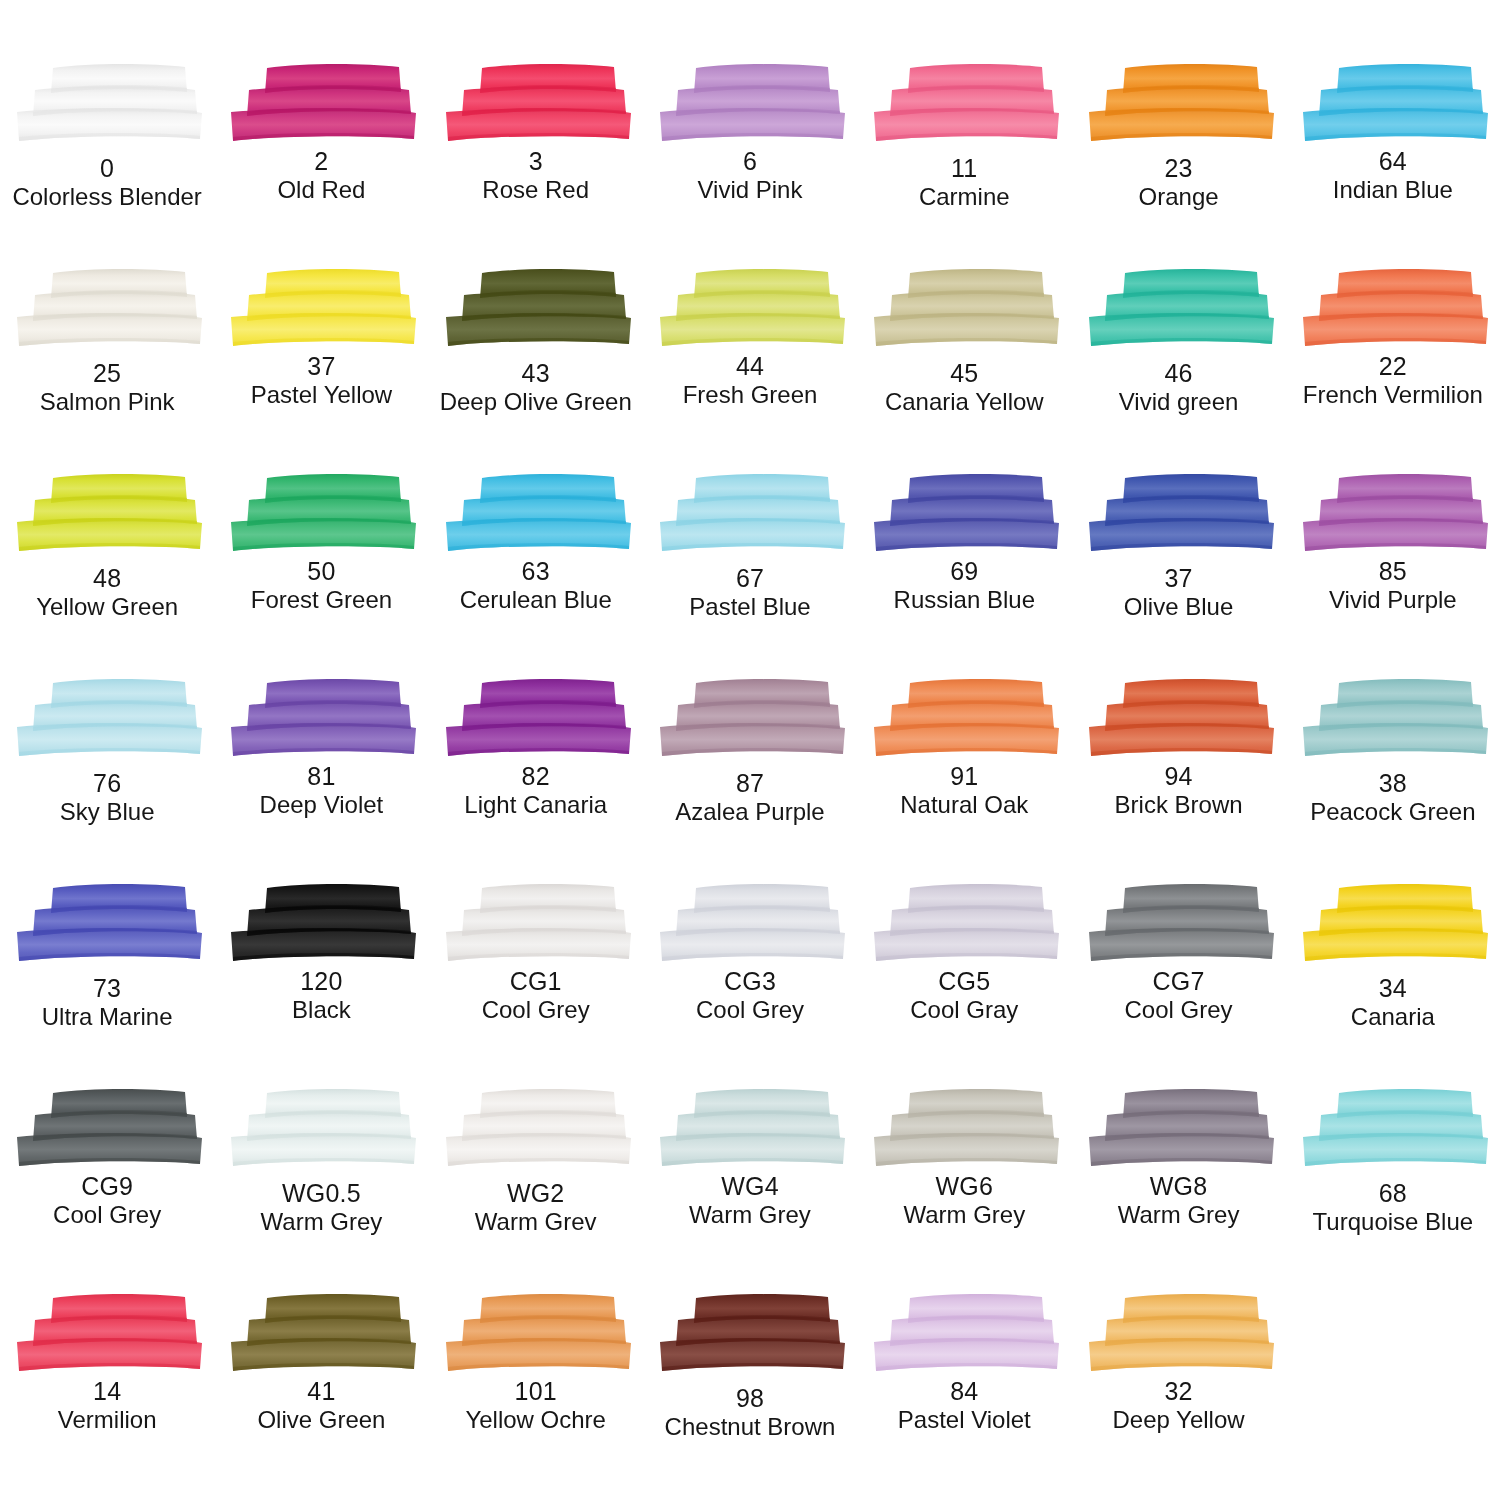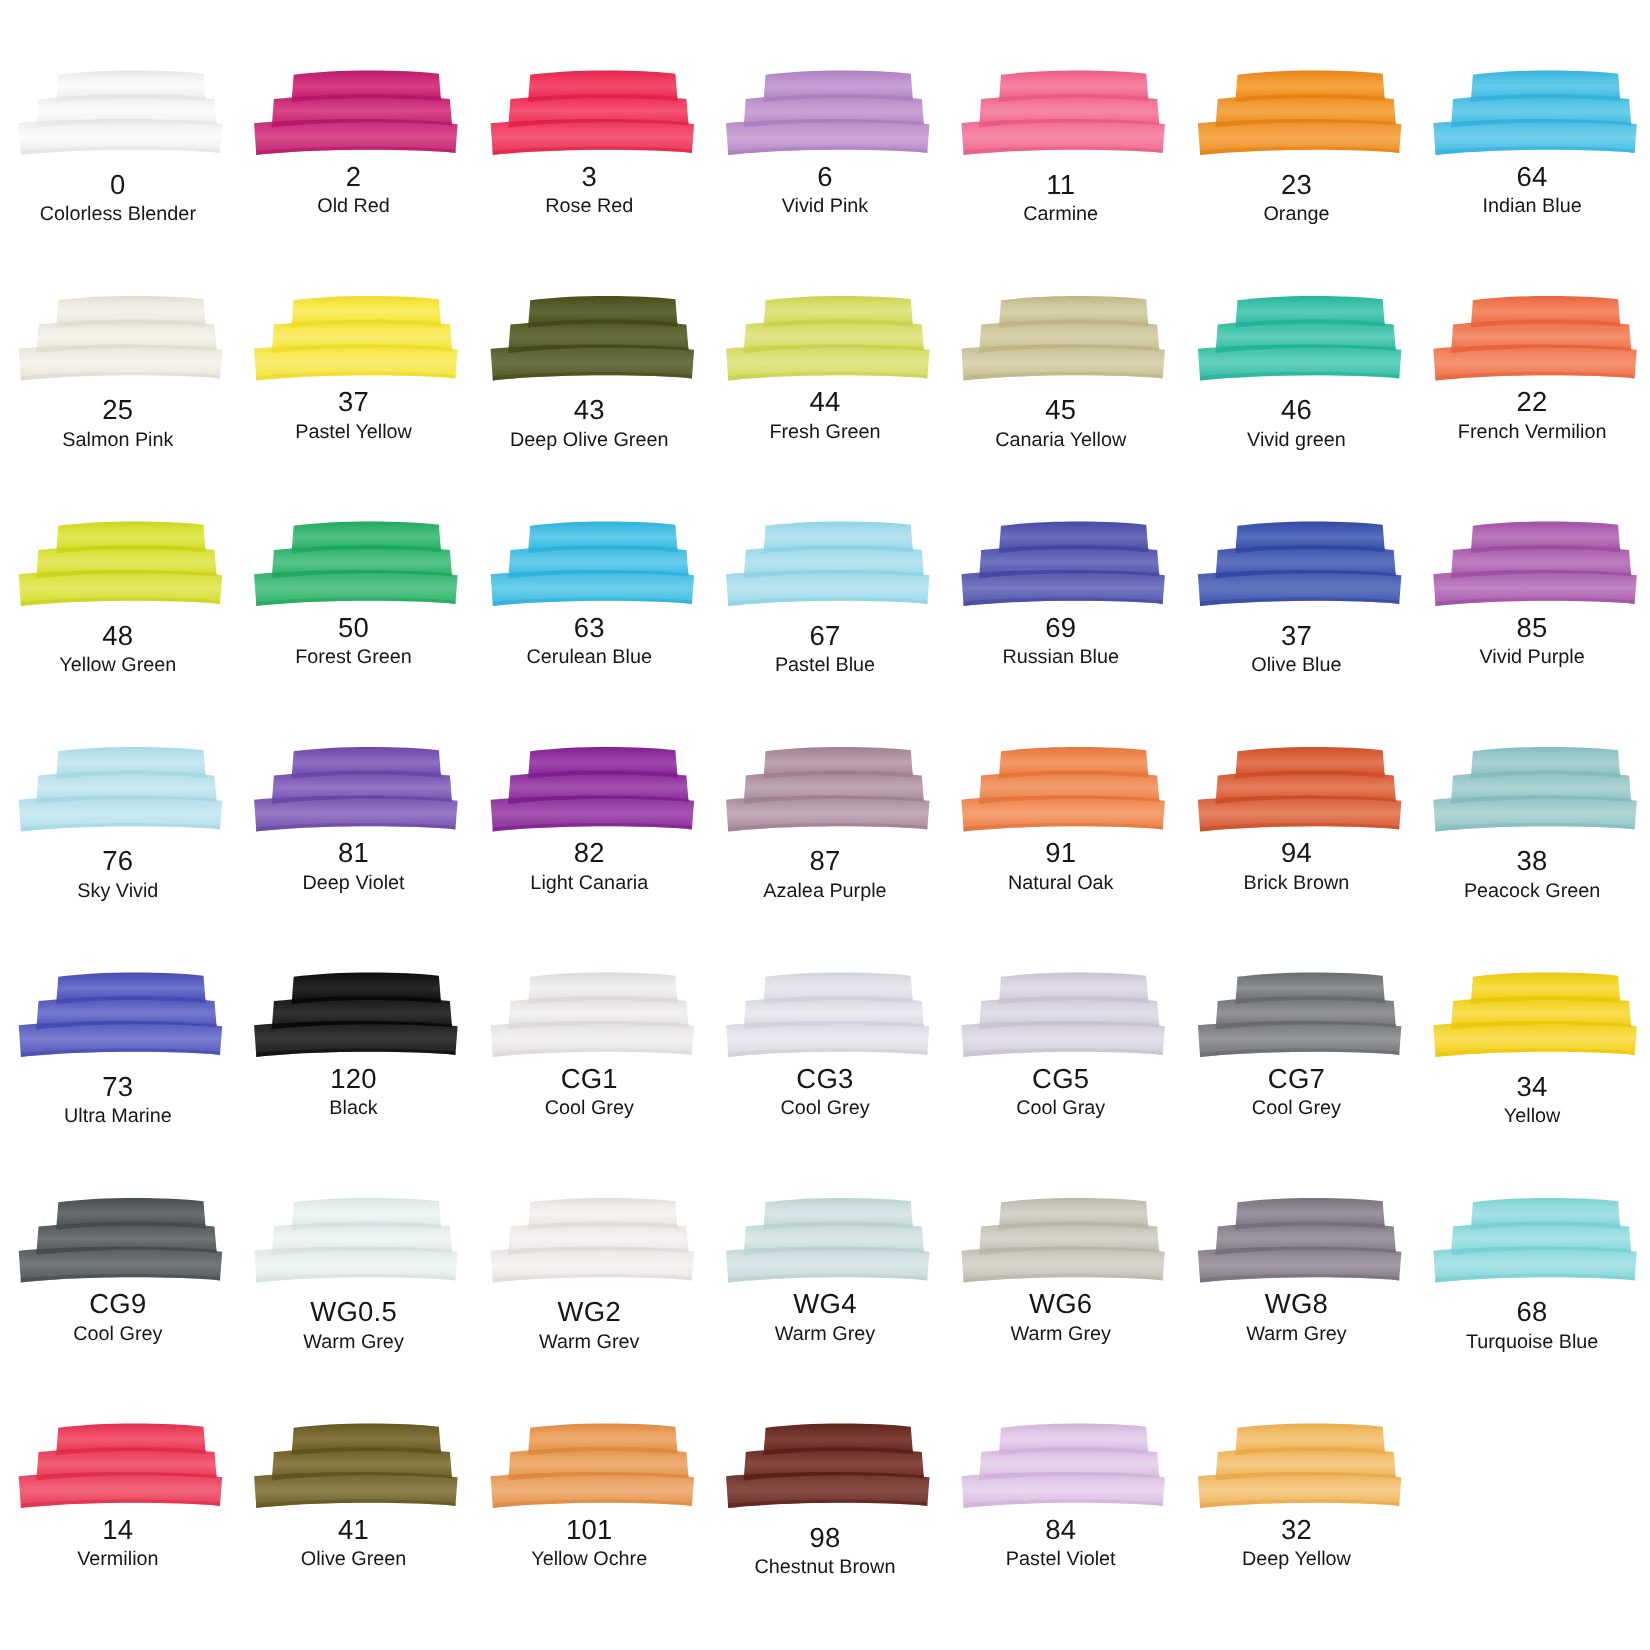--- a/index.html
+++ b/index.html
@@ -54,21 +54,21 @@
   }
   .swatch-code {
     display: block;
     font-size: 25px;
     font-weight: 400;
     letter-spacing: 0.2px;
     color: #161616;
   }
   .swatch-name {
     display: block;
-    font-size: 18px;
+    font-size: 24px;
     font-weight: 400;
     margin-top: 4px;
     color: #161616;
   }
 
   
   .swatch-cell.nudge-a .swatch-caption { margin-top: 10px; }
   .swatch-cell.nudge-b .swatch-caption { margin-top: 3px; }
 </style>
 </head>
@@ -572,21 +572,21 @@
           </defs>
           <path d="M44,6 C80,1 140,1 176,5 L178,30 C140,26 80,26 42,31 Z" fill="url(#g21)" opacity="0.97"></path>
           <path d="M26,28 C70,23 148,23 186,28 L188,52 C148,48 70,48 24,54 Z" fill="url(#g21)" opacity="0.93"></path>
           <path d="M8,50 C60,45 150,45 193,51 L191,77 C150,73 60,73 10,79 Z" fill="url(#g21)" opacity="0.9"></path>
           <path d="M42,27 C80,22 140,22 178,26 L178,30 C140,26 80,26 42,31 Z" fill="#A2D7E4" opacity="0.55"></path>
           <path d="M24,50 C70,45 148,45 188,49 L188,52 C148,48 70,48 24,54 Z" fill="#A2D7E4" opacity="0.55"></path>
           <path d="M10,75 C60,70 150,70 191,74 L191,77 C150,73 60,73 10,79 Z" fill="#A2D7E4" opacity="0.55"></path>
         </svg>
         <div class="swatch-caption">
           <span class="swatch-code">76</span>
-          <span class="swatch-name">Sky Vivid</span>
+          <span class="swatch-name">Sky Blue</span>
         </div>
       </div>
       <div class="swatch-cell nudge-b">
         <svg class="swatch-art" viewBox="0 0 196 84" preserveAspectRatio="xMidYMid meet">
           <defs>
             <linearGradient id="g22" x1="0" y1="0" x2="0" y2="1">
               <stop offset="0%" stop-color="#6743A4"></stop>
               <stop offset="22%" stop-color="#7753B2"></stop>
               <stop offset="50%" stop-color="#8B6BC0"></stop>
               <stop offset="74%" stop-color="#7753B2"></stop>
@@ -871,21 +871,21 @@
           </defs>
           <path d="M44,6 C80,1 140,1 176,5 L178,30 C140,26 80,26 42,31 Z" fill="url(#g34)" opacity="0.97"></path>
           <path d="M26,28 C70,23 148,23 186,28 L188,52 C148,48 70,48 24,54 Z" fill="url(#g34)" opacity="0.93"></path>
           <path d="M8,50 C60,45 150,45 193,51 L191,77 C150,73 60,73 10,79 Z" fill="url(#g34)" opacity="0.9"></path>
           <path d="M42,27 C80,22 140,22 178,26 L178,30 C140,26 80,26 42,31 Z" fill="#E9C608" opacity="0.55"></path>
           <path d="M24,50 C70,45 148,45 188,49 L188,52 C148,48 70,48 24,54 Z" fill="#E9C608" opacity="0.55"></path>
           <path d="M10,75 C60,70 150,70 191,74 L191,77 C150,73 60,73 10,79 Z" fill="#E9C608" opacity="0.55"></path>
         </svg>
         <div class="swatch-caption">
           <span class="swatch-code">34</span>
-          <span class="swatch-name">Yellow</span>
+          <span class="swatch-name">Canaria</span>
         </div>
       </div>
       <div class="swatch-cell nudge-b">
         <svg class="swatch-art" viewBox="0 0 196 84" preserveAspectRatio="xMidYMid meet">
           <defs>
             <linearGradient id="g35" x1="0" y1="0" x2="0" y2="1">
               <stop offset="0%" stop-color="#434849"></stop>
               <stop offset="22%" stop-color="#515759"></stop>
               <stop offset="50%" stop-color="#646A6C"></stop>
               <stop offset="74%" stop-color="#515759"></stop>

